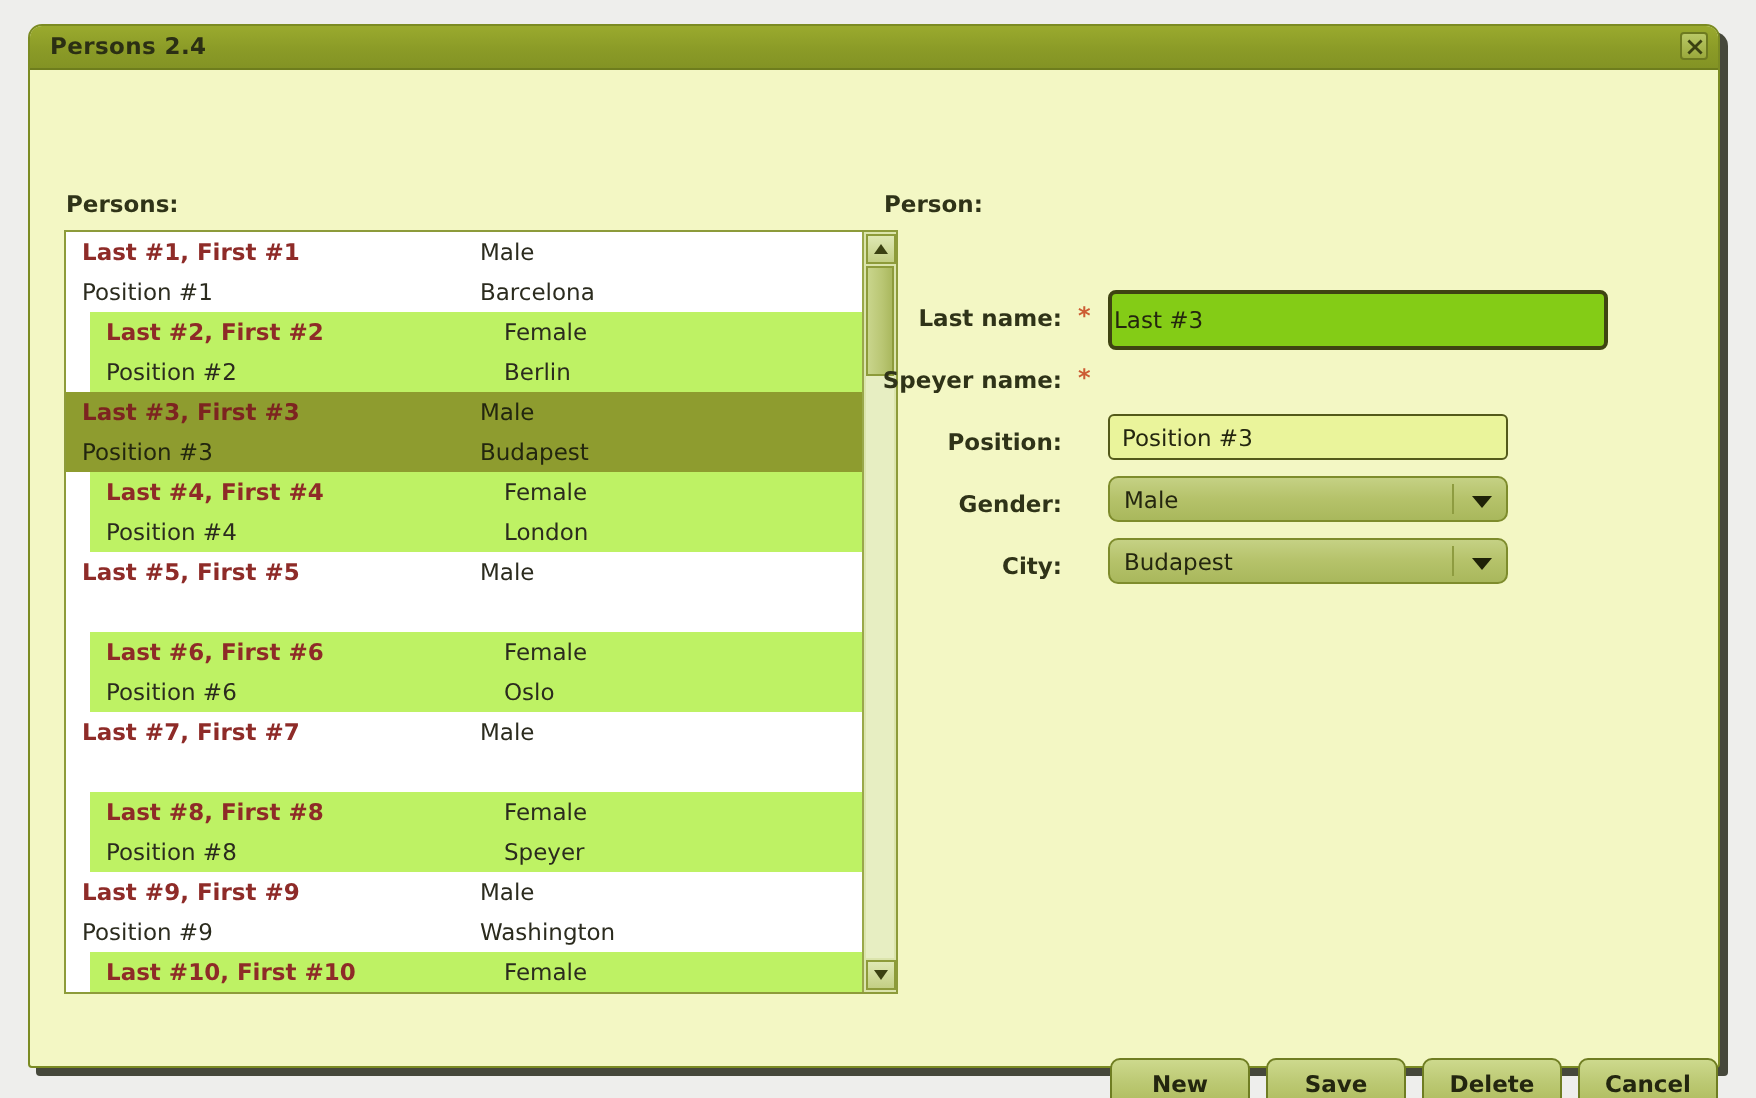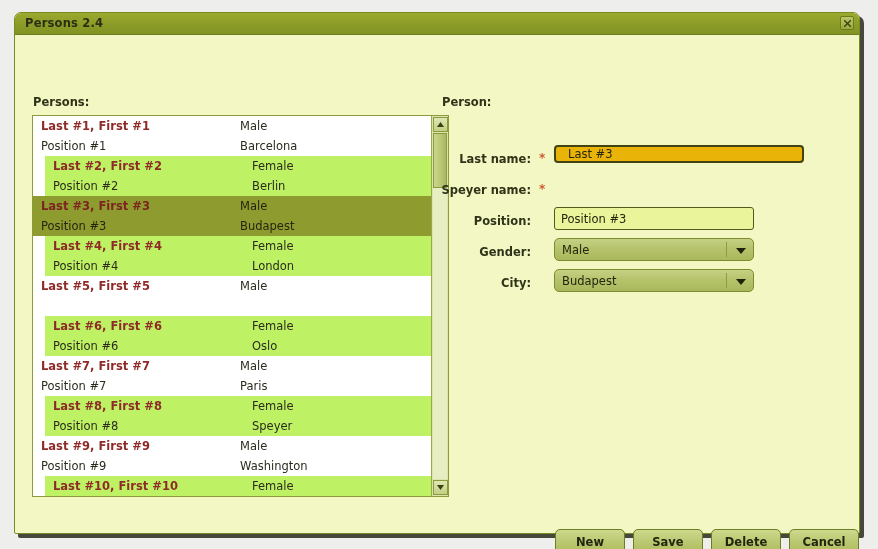--- a/index.html
+++ b/index.html
@@ -157,27 +157,27 @@
     position: absolute; right: 311px; top: 7px;
     font-size: 11.5px; font-weight: bold; color: #2f3318;
     white-space: nowrap;
   }
   .req {
     position: absolute; left: 97px; top: 6px;
     font-size: 12px; color: #cc5c33; font-weight: bold;
   }
   .input-strong {
     position: absolute; left: 112px; top: 0;
-    width: 250px; height: 18px;
-    background: #eab308;
+    width: 250px; height: 30px;
+    background: #84cc16;
     border: 2px solid #3f4412;
     border-radius: 4px;
     font-family: "DejaVu Sans", "Liberation Sans", sans-serif;
     font-size: 11.5px; color: #24260f;
-    padding: 0 12px;
+    padding: 0 1px;
     outline: none;
   }
   .input-plain {
     position: absolute; left: 112px; top: 0;
     width: 200px; height: 23px;
     background: #eaf49b;
     border: 1px solid #53591a;
     border-radius: 3px;
     font-family: "DejaVu Sans", "Liberation Sans", sans-serif;
     font-size: 11.5px; color: #24260f;
@@ -302,24 +302,20 @@
               <div class="line2">
                 <span class="cell-pos">Position #6</span>
                 <span class="cell-city">Oslo</span>
               </div>
             </div>
             <div class="person-row odd">
               <div class="line1">
                 <span class="cell-name">Last #7, First #7</span>
                 <span class="cell-gender">Male</span>
               </div>
-              <div class="line2">
-                <span class="cell-pos">Position #7</span>
-                <span class="cell-city">Paris</span>
-              </div>
             </div>
             <div class="person-row even">
               <div class="line1">
                 <span class="cell-name">Last #8, First #8</span>
                 <span class="cell-gender">Female</span>
               </div>
               <div class="line2">
                 <span class="cell-pos">Position #8</span>
                 <span class="cell-city">Speyer</span>
               </div>

